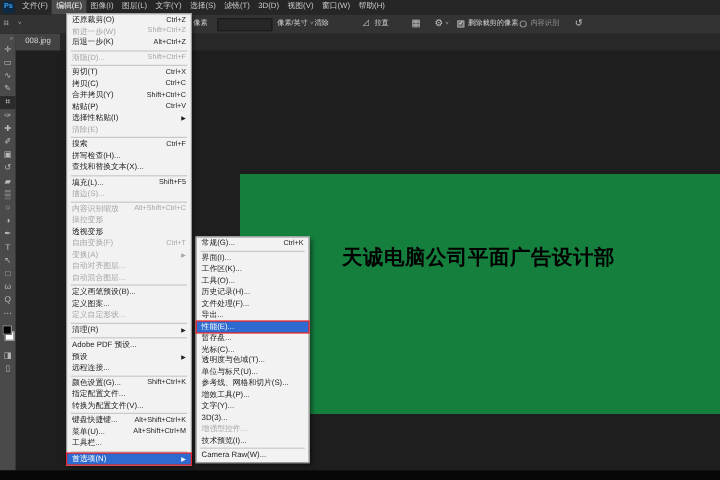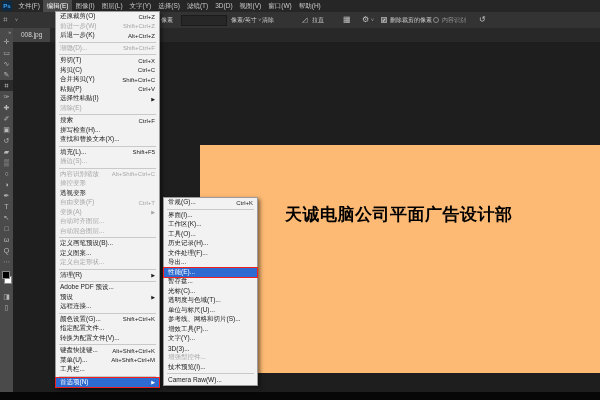--- a/index.html
+++ b/index.html
@@ -29,21 +29,21 @@
   
   .toolbar{position:absolute;left:0;top:28px;width:13px;height:364px;background:#4a4a4a;z-index:3}
   .tb-head{height:8px;font-size:5px;color:#aaa;text-align:right;padding-right:2px;line-height:8px}
   .tool{width:13px;height:11px;text-align:center;font-size:7px;line-height:11px;color:#b9b9b9}
   .tool.active{background:#2b2b2b;color:#fff}
   .swatches{position:relative;width:13px;height:22px;margin-top:2px}
   .sw-fg{position:absolute;left:2px;top:2px;width:8px;height:8px;background:#000;border:1px solid #888;z-index:2}
   .sw-bg{position:absolute;left:4px;top:7px;width:8px;height:8px;background:#fff;border:1px solid #888;z-index:1}
 
   
-  .canvas{position:absolute;left:200px;top:145px;width:400px;height:228px;background:#fdba74;z-index:1}
+  .canvas{position:absolute;left:200px;top:145px;width:400px;height:200px;background:#15803d;z-index:1}
   .canvas-text{position:absolute;left:85px;top:58px;font-size:17px;font-weight:bold;color:#000;white-space:nowrap;letter-spacing:.5px}
 
   
   .menu-panel{position:absolute;background:#f2f2f2;border:1px solid #9b9b9b;box-shadow:2px 2px 4px rgba(0,0,0,.5)}
   #edit-menu{left:55px;top:11px;width:105px;z-index:10}
   #pref-submenu{left:163px;top:197px;width:95px;z-index:11}
   .mrow{display:flex;justify-content:space-between;align-items:center;height:9.5px;padding:0 4px;font-size:6.5px;color:#1c1c1c;white-space:nowrap}
   .mrow .ms{font-size:6px;color:#1c1c1c;margin-left:4px}
   .mrow .ms.arr{font-size:5px}
   .mrow.dis,.mrow.dis .ms{color:#a6a6a6}

